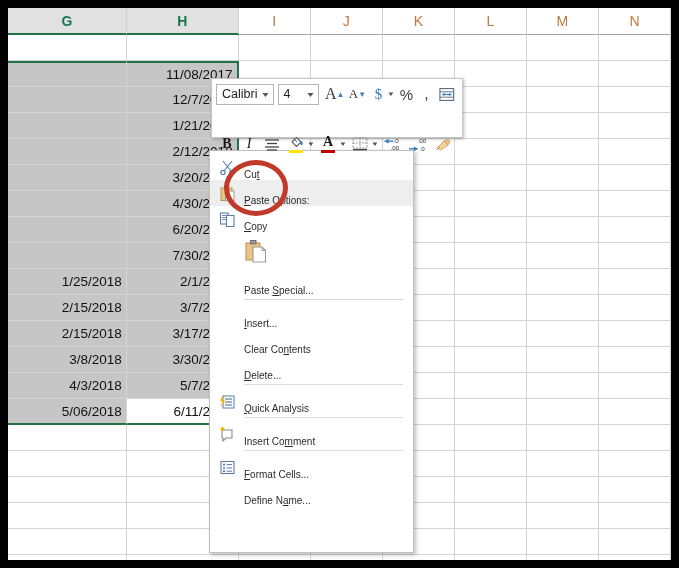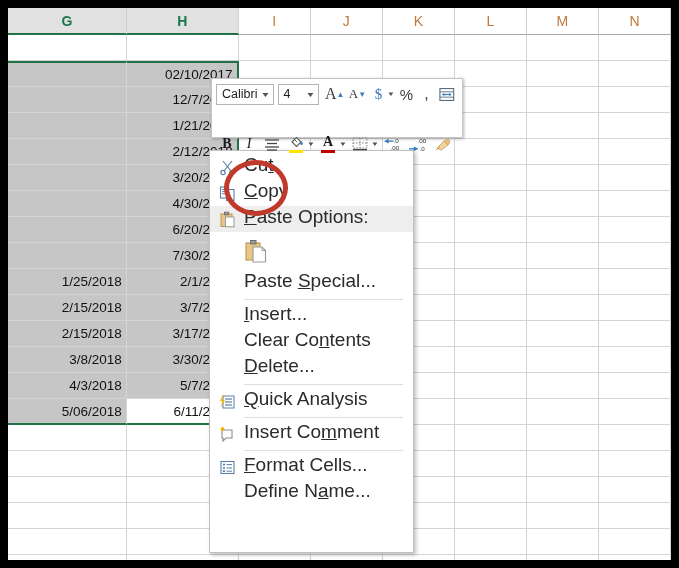--- a/index.html
+++ b/index.html
@@ -127,22 +127,22 @@
     width: 205px; height: 403px;
     background: #ffffff;
     border: 1px solid #c0c0c0;
     box-shadow: 2px 2px 4px rgba(0,0,0,0.25);
     z-index: 30;
     padding: 3px 0;
   }
   .mi {
     position: relative;
     height: 26px;
-    display: flex; align-items: flex-start;
-    font-size: 19px;
+    display: flex; align-items: flex-end;
+    font-size: 10px;
     color: #2b2b2b;
     padding-left: 34px; padding-right: 14px;
     font-family: "Liberation Sans", sans-serif;
     white-space: nowrap;
   }
   .mi.hl { background: #eeeeee; }
   .mi .ico {
     position: absolute; left: 7px; top: 50%;
     transform: translateY(-50%);
     width: 20px; height: 20px;
@@ -212,21 +212,21 @@
           <div class="gcell" style="width: 115px;"></div>
           <div class="gcell" style="width: 74px;"></div>
           <div class="gcell" style="width: 74px;"></div>
           <div class="gcell" style="width: 74px;"></div>
           <div class="gcell" style="width: 74px;"></div>
           <div class="gcell" style="width: 74px;"></div>
           <div class="gcell" style="width: 74px;"></div>
         </div>
         <div class="grow">
           <div class="gcell selected sel-top-border" style="width: 122px;"></div>
-          <div class="gcell selected sel-top-border sel-right-border" style="width: 115px;">02/10/2017</div>
+          <div class="gcell selected sel-top-border sel-right-border" style="width: 115px;">11/08/2017</div>
           <div class="gcell" style="width: 74px;"></div>
           <div class="gcell" style="width: 74px;"></div>
           <div class="gcell" style="width: 74px;"></div>
           <div class="gcell" style="width: 74px;"></div>
           <div class="gcell" style="width: 74px;"></div>
           <div class="gcell" style="width: 74px;"></div>
         </div>
         <div class="grow">
           <div class="gcell selected" style="width: 122px;"></div>
           <div class="gcell selected sel-right-border" style="width: 115px;">12/7/2017</div>
@@ -531,42 +531,42 @@
       <div class="mi">
         <span class="ico">
           <svg width="17" height="17" viewBox="0 0 17 17">
             <line x1="4" y1="2" x2="12" y2="12" stroke="#5b7fa6" stroke-width="1.2"></line>
             <line x1="13" y1="2" x2="5" y2="12" stroke="#5b7fa6" stroke-width="1.2"></line>
             <circle cx="4" cy="13.5" r="2.1" fill="none" stroke="#5b7fa6" stroke-width="1.2"></circle>
             <circle cx="13" cy="13.5" r="2.1" fill="none" stroke="#5b7fa6" stroke-width="1.2"></circle>
           </svg>
         </span>
         <span>Cu<u>t</u></span>
+      </div>
+      <div class="mi hl">
+        <span class="ico">
+          <svg width="17" height="17" viewBox="0 0 17 17">
+            <rect x="2" y="3" width="11" height="12.5" fill="#e8c686" stroke="#bf9552" stroke-width="1"></rect>
+            <rect x="5.5" y="1.2" width="4.2" height="2.6" fill="#9b9b9b" stroke="#6f6f6f" stroke-width="0.9"></rect>
+            <rect x="6.5" y="6" width="8.5" height="9.8" fill="#ffffff" stroke="#9a9a9a" stroke-width="1"></rect>
+          </svg>
+        </span>
+        <span><u>P</u>aste Options:</span>
       </div>
       <div class="mi">
         <span class="ico">
           <svg width="17" height="17" viewBox="0 0 17 17">
             <rect x="1.5" y="2" width="7.5" height="11" fill="#ffffff" stroke="#5b7fa6" stroke-width="1.1"></rect>
             <line x1="3" y1="4.5" x2="7.5" y2="4.5" stroke="#5b7fa6" stroke-width="0.9"></line>
             <line x1="3" y1="6.6" x2="7.5" y2="6.6" stroke="#5b7fa6" stroke-width="0.9"></line>
             <line x1="3" y1="8.7" x2="7.5" y2="8.7" stroke="#5b7fa6" stroke-width="0.9"></line>
             <rect x="7.5" y="4.5" width="7.5" height="11" fill="#ffffff" stroke="#5b7fa6" stroke-width="1.1"></rect>
           </svg>
         </span>
         <span><u>C</u>opy</span>
-      </div>
-      <div class="mi hl">
-        <span class="ico">
-          <svg width="17" height="17" viewBox="0 0 17 17">
-            <rect x="2" y="3" width="11" height="12.5" fill="#e8c686" stroke="#bf9552" stroke-width="1"></rect>
-            <rect x="5.5" y="1.2" width="4.2" height="2.6" fill="#9b9b9b" stroke="#6f6f6f" stroke-width="0.9"></rect>
-            <rect x="6.5" y="6" width="8.5" height="9.8" fill="#ffffff" stroke="#9a9a9a" stroke-width="1"></rect>
-          </svg>
-        </span>
-        <span><u>P</u>aste Options:</span>
       </div>
       <div class="pasteicon-row">
         <svg width="23" height="25" viewBox="0 0 23 25">
           <rect x="2" y="4" width="14" height="17" fill="#e8c686" stroke="#bf9552" stroke-width="1.1"></rect>
           <rect x="6.5" y="1.5" width="5.5" height="3.4" fill="#9b9b9b" stroke="#6f6f6f" stroke-width="1"></rect>
           <polygon points="9,8 18,8 21.5,11.5 21.5,23 9,23" fill="#ffffff" stroke="#9a9a9a" stroke-width="1.1"></polygon>
           <polyline points="18,8 18,11.5 21.5,11.5" fill="none" stroke="#9a9a9a" stroke-width="1"></polyline>
         </svg>
       </div>
       <div class="mi">

